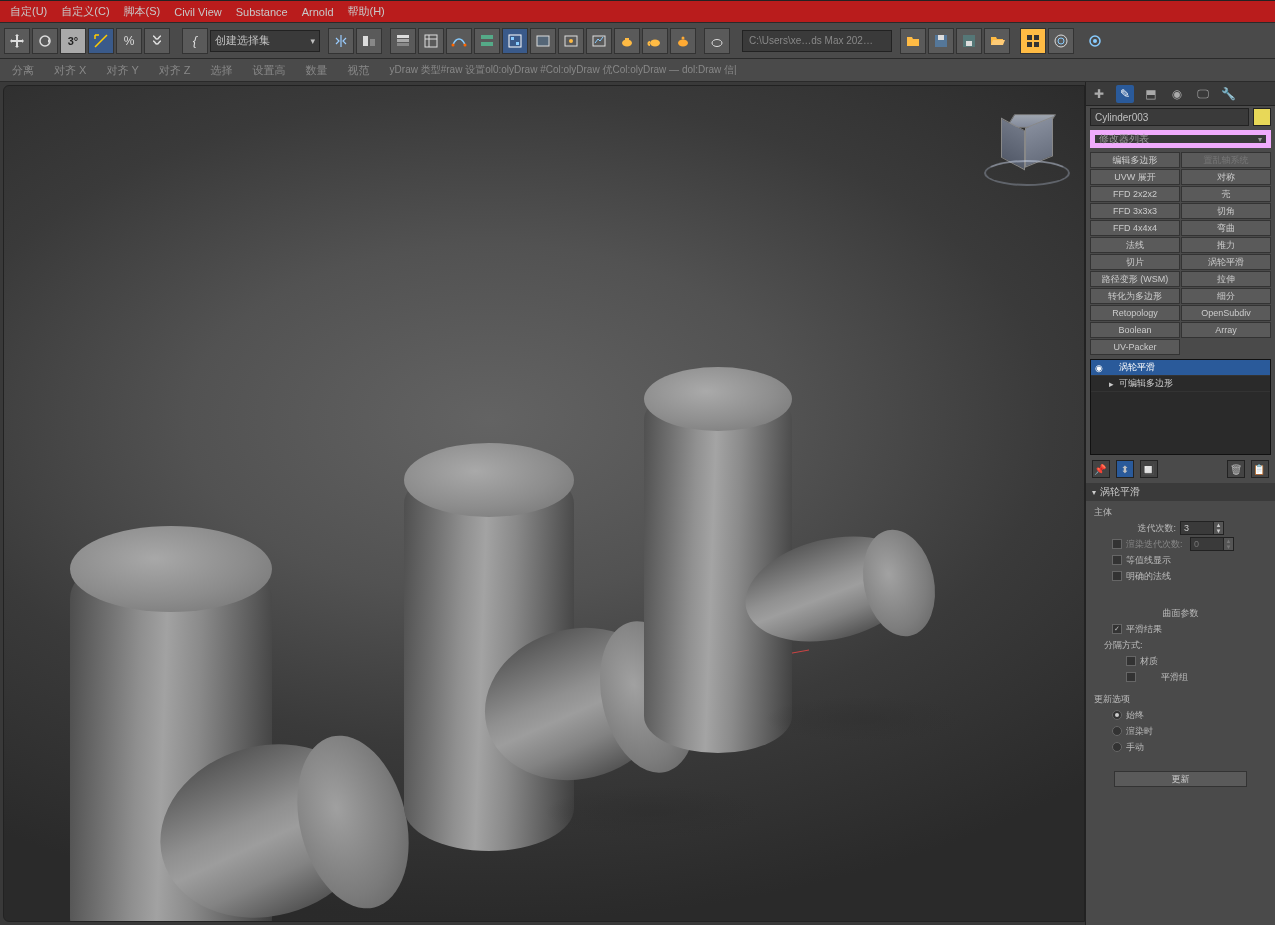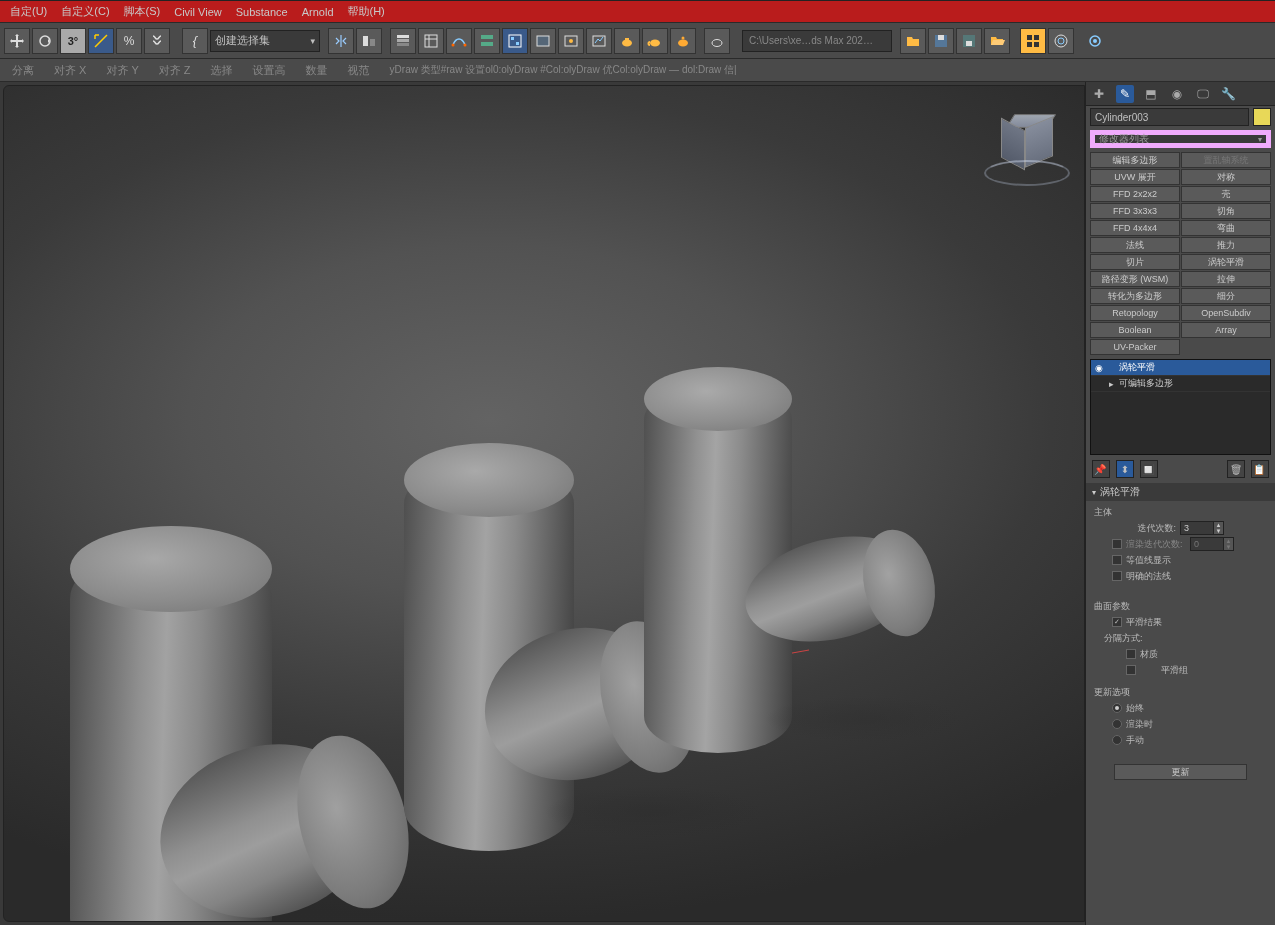--- a/index.html
+++ b/index.html
@@ -400,21 +400,21 @@
         </div>
         <div class="rrow ind">
             <span class="cb"></span>
             <span>等值线显示</span>
           </div>
         <div class="rrow ind">
             <span class="cb"></span>
             <span>明确的法线</span>
           </div>
 
-        <div class="rrow" style="margin-top:14px;">
+        <div class="rrow" style="margin-top:21px;justify-content:center;">
             <span>曲面参数</span>
           </div>
         <div class="rrow ind">
             <span class="cb">✓</span>
             <span>平滑结果</span>
           </div>
         <div class="rrow" style="padding-left:10px;">
             <span>分隔方式:</span>
           </div>
         <div class="rrow" style="padding-left:32px;">

